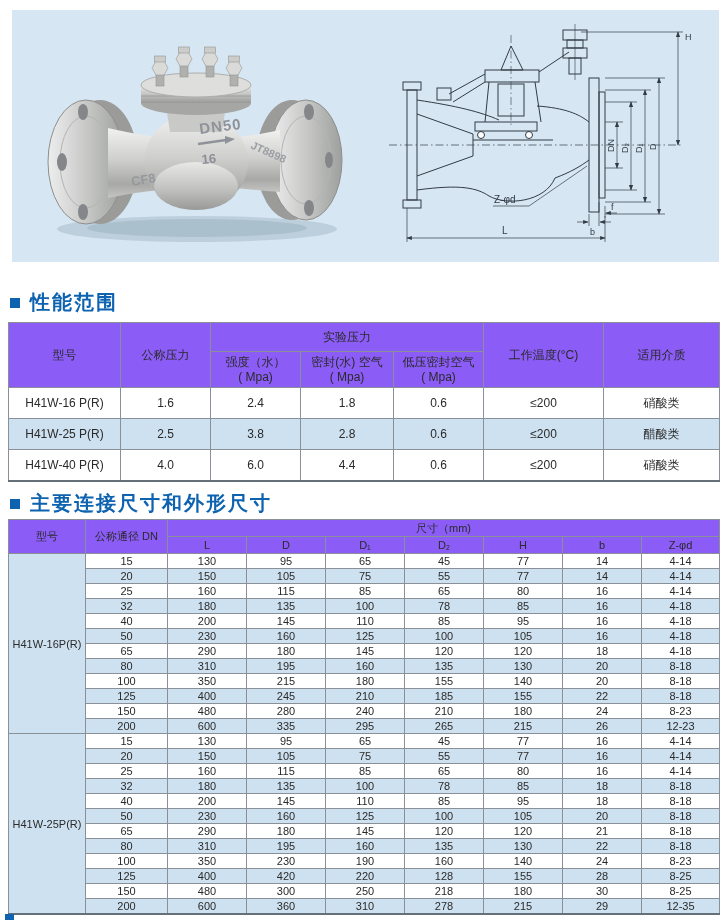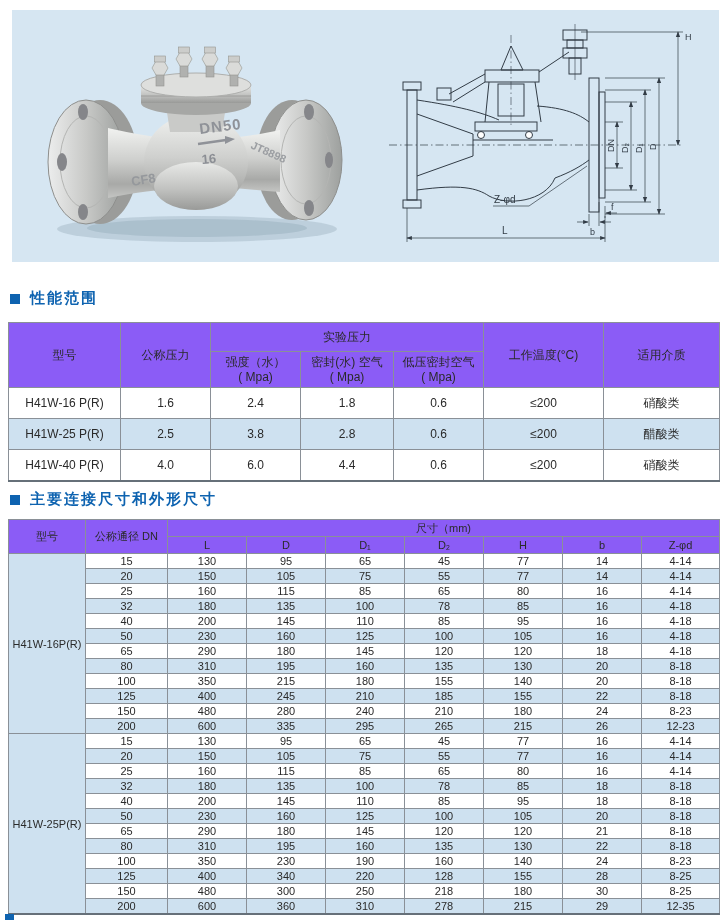--- a/index.html
+++ b/index.html
@@ -7,21 +7,21 @@
     width:727px;height:920px;background:#ffffff;position:relative;overflow:hidden;
     font-family:"Liberation Sans","DejaVu Sans",sans-serif;color:#2a2a2a;
     -webkit-font-smoothing:antialiased;
   }
   .banner{
     position:absolute;left:12px;top:10px;width:707px;height:252px;
     background:#d6e6f2;display:flex;align-items:center;justify-content:space-between;
   }
   .sec{
     position:absolute;display:flex;align-items:center;gap:10px;
-    font-size:15px;font-weight:bold;color:#0e63b0;letter-spacing:2px;
+    font-size:20px;font-weight:bold;color:#0e63b0;letter-spacing:2px;
   }
   .sec .bullet{width:10px;height:10px;background:#0e63b0;flex:0 0 auto}
   .sec1{left:10px;top:289px}
   .sec2{left:10px;top:490px}
   table{
     position:absolute;left:8px;border-collapse:collapse;table-layout:fixed;
     background:#ffffff;
   }
   .perf{top:322px;width:711px;font-size:12px;border:1px solid #667079;border-bottom-width:2px}
   .dim {top:519px;width:711px;font-size:11px;border:1px solid #667079;border-bottom-width:2px}
@@ -524,21 +524,21 @@
         <td>230</td>
         <td>190</td>
         <td>160</td>
         <td>140</td>
         <td>24</td>
         <td>8-23</td>
       </tr>
       <tr class="alt">
         <td>125</td>
         <td>400</td>
-        <td>340</td>
+        <td>420</td>
         <td>220</td>
         <td>128</td>
         <td>155</td>
         <td>28</td>
         <td>8-25</td>
       </tr>
       <tr>
         <td>150</td>
         <td>480</td>
         <td>300</td>

